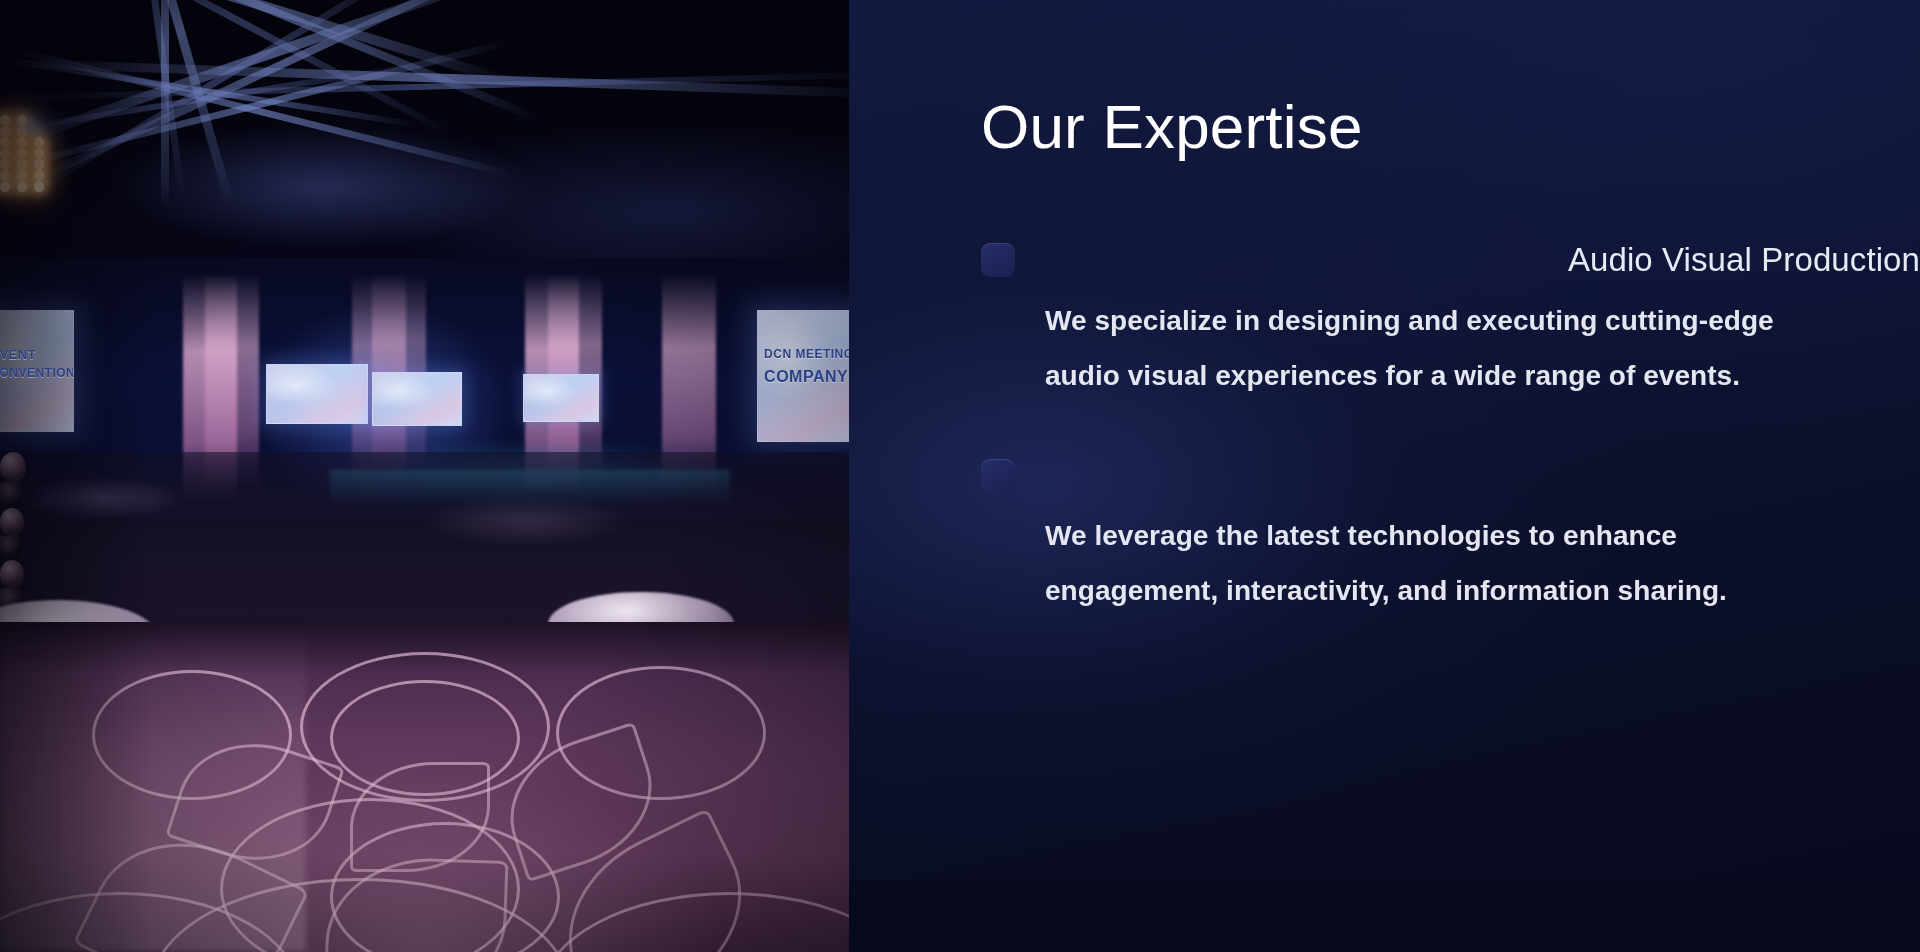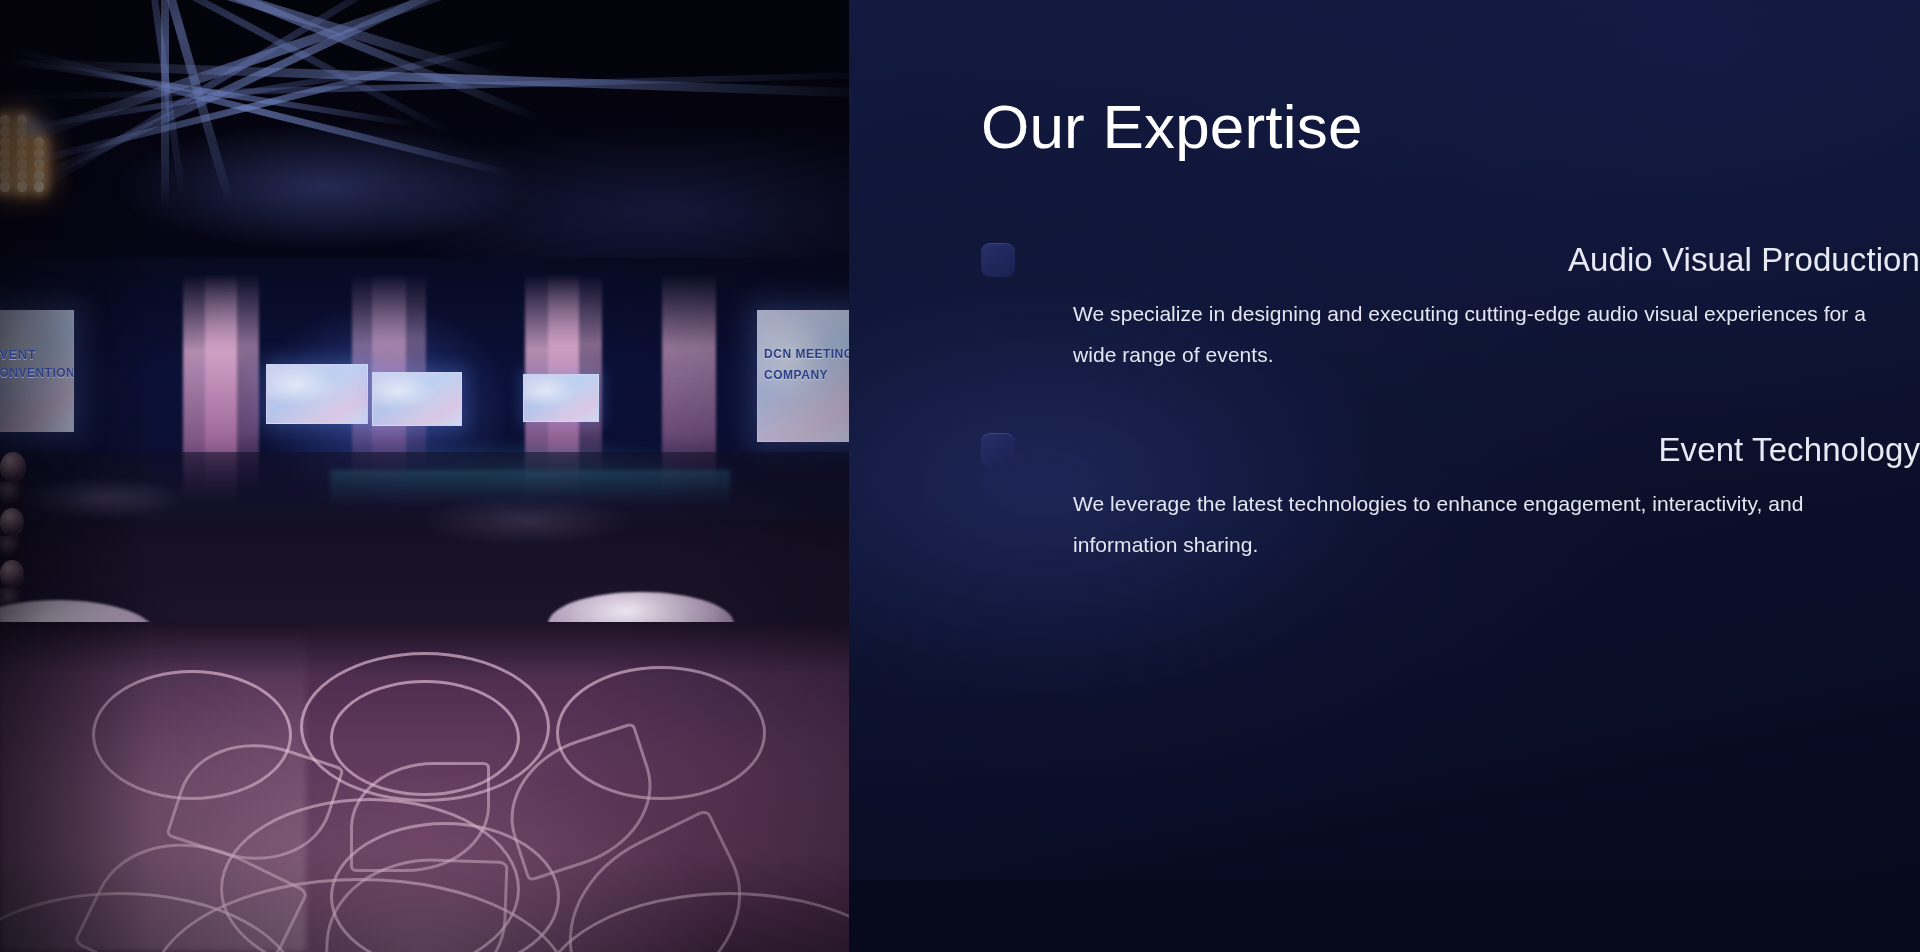--- a/index.html
+++ b/index.html
@@ -200,24 +200,24 @@
   }
   .feature-title {
     font-size:33px;
     font-weight:400;
     color:#e7eaf3;
     letter-spacing:.1px;
     line-height:1.1;
     white-space:nowrap;
   }
   .feature-desc {
-    margin-left:92px;
+    margin-left:64px;
     max-width:810px;
-    font-size:21px;
-    font-weight:400;
+    font-size:28px;
+    font-weight:700;
     line-height:1.95;
     color:#e4e7f1;
     letter-spacing:.05px;
     font-stretch:condensed;
   }
 </style>
 </head>
 <body>
 
 <div class="stage">
@@ -296,21 +296,21 @@
     </div>
 
     <div class="screen" style="left:266px; top:364px; width:102px; height:60px; box-shadow:0 0 18px 5px rgba(110,160,255,.25);"></div>
 
     <div class="screen" style="left:372px; top:372px; width:90px; height:54px; box-shadow:0 0 16px 5px rgba(110,160,255,.22);"></div>
 
     <div class="screen" style="left:523px; top:374px; width:76px; height:48px; box-shadow:0 0 14px 4px rgba(110,160,255,.2);"></div>
 
     <div class="screen" style="left:757px; top:310px; width:104px; height:132px;">
       <span class="scrTxt" style="top:28%; font-size:12px;">DCN MEETING</span>
-      <span class="scrTxt" style="top:44%; font-size:12px;">COMPANY</span>
+      <span class="scrTxt" style="top:44%; font-size:16px;">COMPANY</span>
     </div>
 
     <div class="crowd">
       <div class="head" style="left:18px;  top:18px; width:26px; height:30px;"></div>
       <div class="headD" style="left:54px;  top:26px; width:22px; height:26px;"></div>
       <div class="head" style="left:96px;  top:20px; width:24px; height:28px;"></div>
       <div class="headD" style="left:138px; top:30px; width:20px; height:24px;"></div>
       <div class="head" style="left:186px; top:22px; width:24px; height:28px;"></div>
       <div class="headD" style="left:232px; top:32px; width:22px; height:26px;"></div>
       <div class="head" style="left:286px; top:24px; width:22px; height:26px;"></div>
@@ -382,21 +382,20 @@
         <div class="feature-head">
           <span class="feature-icon"></span>
           <span class="feature-title">Audio Visual Production</span>
         </div>
         <p class="feature-desc">We specialize in designing and executing cutting-edge audio visual experiences for a wide range of events.</p>
       </div>
 
       <div class="feature">
         <div class="feature-head">
           <span class="feature-icon"></span>
-          <span class="feature-title">Event Technology</span>
         </div>
         <p class="feature-desc">We leverage the latest technologies to enhance engagement, interactivity, and information sharing.</p>
       </div>
 
 
     </div>
   </div>
 
 </div>
 

